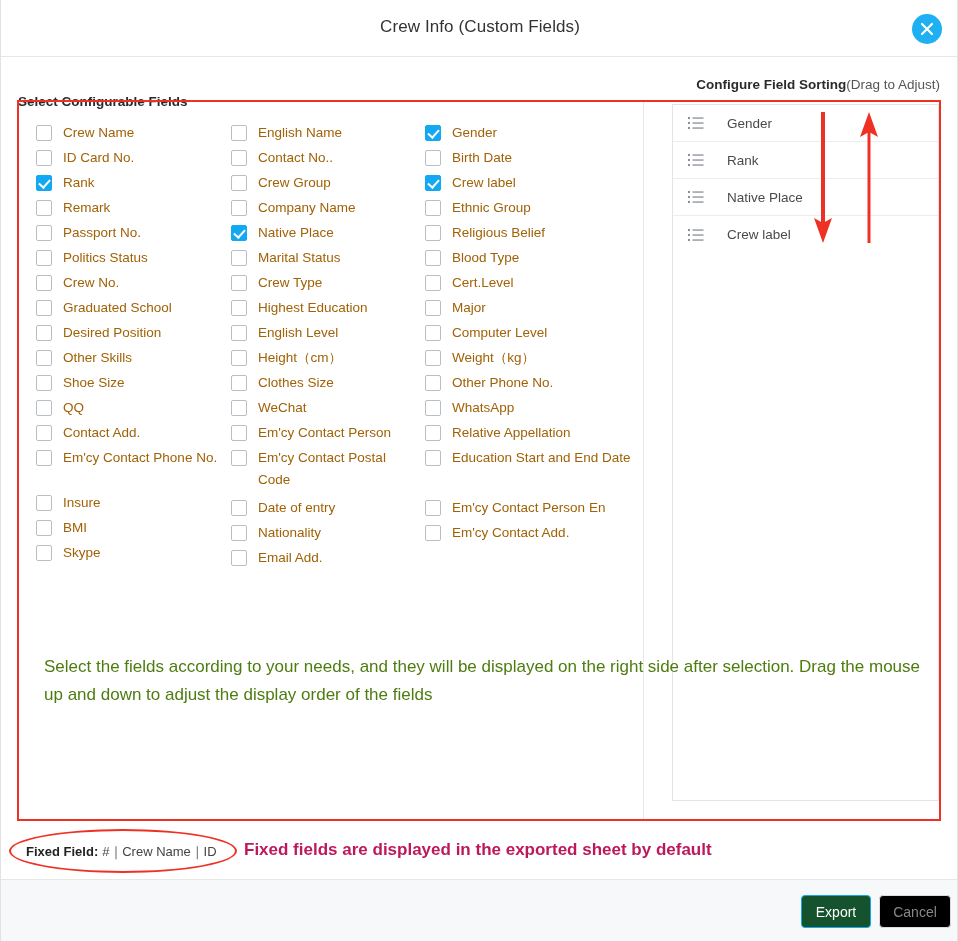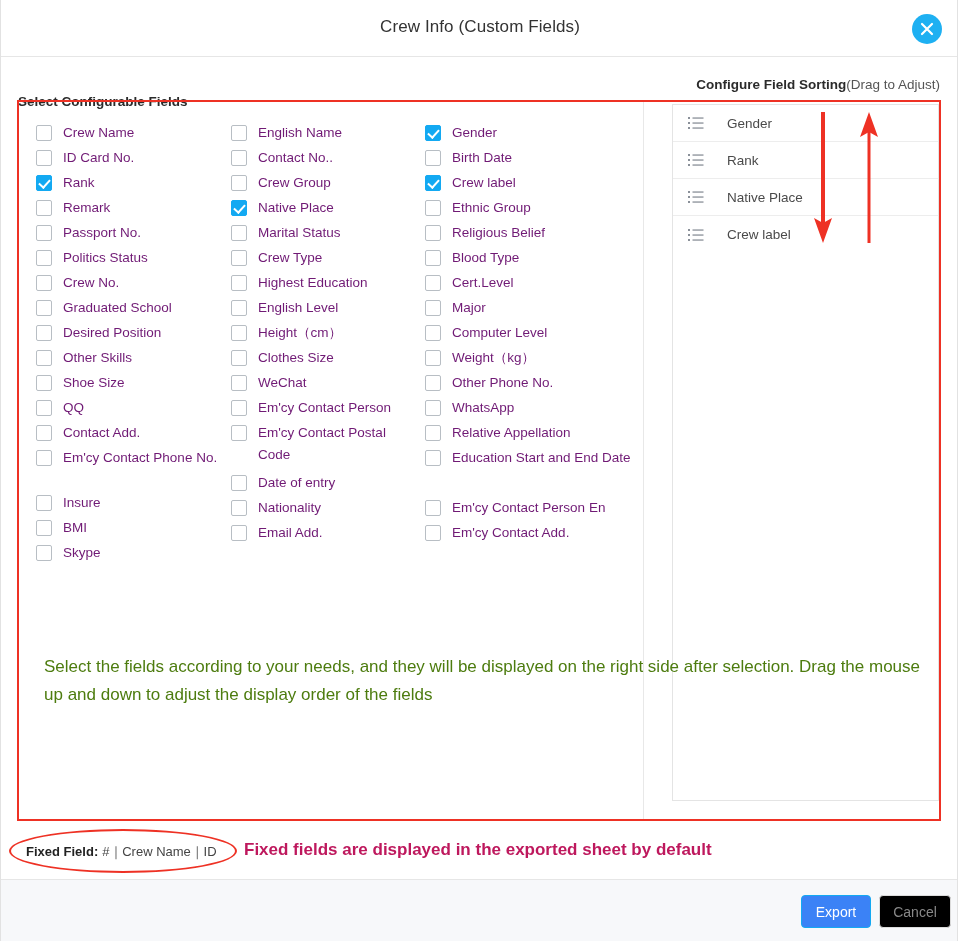--- a/index.html
+++ b/index.html
@@ -119,21 +119,21 @@
     position: absolute;
     left: 4px; top: 1px;
     width: 5px; height: 9px;
     border: solid #fff;
     border-width: 0 2px 2px 0;
     transform: rotate(42deg);
   }
   .cb-label {
     margin-left: 11px;
     font-size: 13.5px;
-    color: #701a75;
+    color: #a16207;
     line-height: 22px;
     cursor: pointer;
   }
   .cb-row.two-line { min-height: 50px; }
   .cb-row.two-line .cb-label { line-height: 22px; }
 
   
   .sort-panel {
     position: absolute;
     left: 671px; top: 104px;
@@ -227,21 +227,21 @@
     border-radius: 4px;
     font-size: 14px;
     line-height: 33px;
     text-align: center;
     cursor: pointer;
     user-select: none;
   }
   .btn-export {
     right: 88px;
     width: 70px;
-    background: #3b82f6;
+    background: #14532d;
     color: #ffffff;
     border: 1px solid #13a9f2;
   }
   .btn-cancel {
     right: 8px;
     width: 72px;
     background: #000000;
     color: #888888;
     border: 1px solid #dcdcdc;
   }
@@ -344,20 +344,24 @@
           <span class="cb-box"></span>
           <span class="cb-label">English Name</span>
         </div>
         <div class="cb-row">
           <span class="cb-box"></span>
           <span class="cb-label">Contact No..</span>
         </div>
         <div class="cb-row">
           <span class="cb-box"></span>
           <span class="cb-label">Crew Group</span>
+        </div>
+        <div class="cb-row">
+          <span class="cb-box"></span>
+          <span class="cb-label">Company Name</span>
         </div>
         <div class="cb-row">
           <span class="cb-box checked"></span>
           <span class="cb-label">Native Place</span>
         </div>
         <div class="cb-row">
           <span class="cb-box"></span>
           <span class="cb-label">Marital Status</span>
         </div>
         <div class="cb-row">

